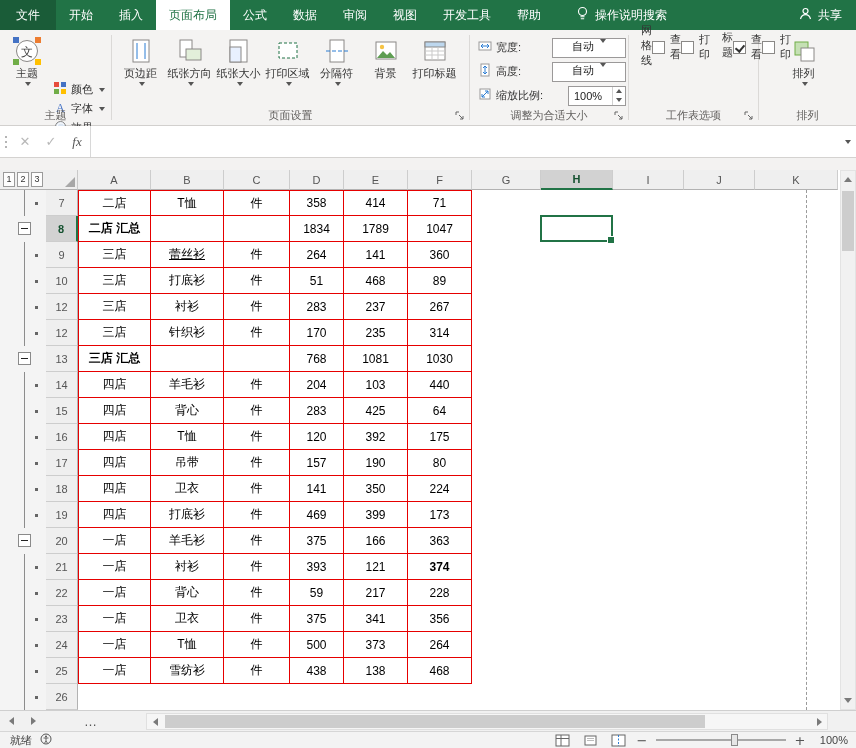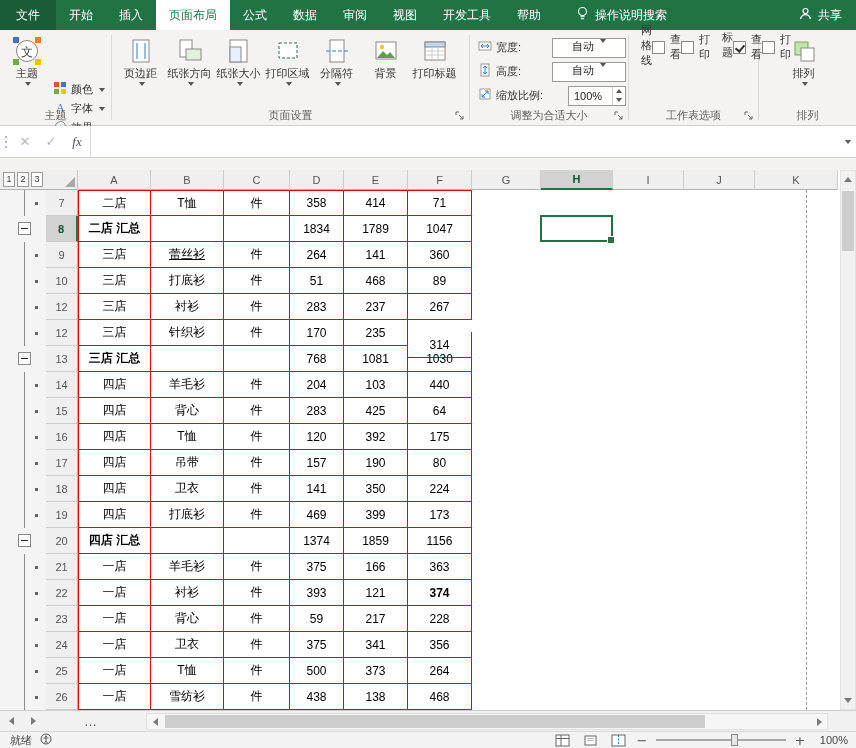--- a/index.html
+++ b/index.html
@@ -549,21 +549,21 @@
         <div class="cell" style="width: 71px;"></div>
         <div class="cell" style="width: 71px;"></div>
         <div class="cell" style="width: 83px;"></div>
       </div>
       <div class="cellsrow">
         <div class="cell data cfirst" style="width: 73px;">三店</div>
         <div class="cell data" style="width: 73px;">针织衫</div>
         <div class="cell data" style="width: 66px;">件</div>
         <div class="cell data" style="width: 54px;">170</div>
         <div class="cell data" style="width: 64px;">235</div>
-        <div class="cell data" style="width: 64px; margin-top: 12px;">314</div>
+        <div class="cell data" style="width: 64px;">314</div>
         <div class="cell" style="width: 69px;"></div>
         <div class="cell" style="width: 72px;"></div>
         <div class="cell" style="width: 71px;"></div>
         <div class="cell" style="width: 71px;"></div>
         <div class="cell" style="width: 83px;"></div>
       </div>
       <div class="cellsrow">
         <div class="cell data cfirst bold" style="width: 73px;">三店 汇总</div>
         <div class="cell data" style="width: 73px;"></div>
         <div class="cell data" style="width: 66px;"></div>
@@ -641,33 +641,20 @@
         <div class="cell" style="width: 71px;"></div>
         <div class="cell" style="width: 83px;"></div>
       </div>
       <div class="cellsrow">
         <div class="cell data cfirst" style="width: 73px;">四店</div>
         <div class="cell data" style="width: 73px;">打底衫</div>
         <div class="cell data" style="width: 66px;">件</div>
         <div class="cell data" style="width: 54px;">469</div>
         <div class="cell data" style="width: 64px;">399</div>
         <div class="cell data" style="width: 64px;">173</div>
-        <div class="cell" style="width: 69px;"></div>
-        <div class="cell" style="width: 72px;"></div>
-        <div class="cell" style="width: 71px;"></div>
-        <div class="cell" style="width: 71px;"></div>
-        <div class="cell" style="width: 83px;"></div>
-      </div>
-      <div class="cellsrow">
-        <div class="cell data cfirst bold" style="width: 73px;">四店 汇总</div>
-        <div class="cell data" style="width: 73px;"></div>
-        <div class="cell data" style="width: 66px;"></div>
-        <div class="cell data" style="width: 54px;">1374</div>
-        <div class="cell data" style="width: 64px;">1859</div>
-        <div class="cell data" style="width: 64px;">1156</div>
         <div class="cell" style="width: 69px;"></div>
         <div class="cell" style="width: 72px;"></div>
         <div class="cell" style="width: 71px;"></div>
         <div class="cell" style="width: 71px;"></div>
         <div class="cell" style="width: 83px;"></div>
       </div>
       <div class="cellsrow">
         <div class="cell data cfirst" style="width: 73px;">一店</div>
         <div class="cell data" style="width: 73px;">羊毛衫</div>
         <div class="cell data" style="width: 66px;">件</div>

